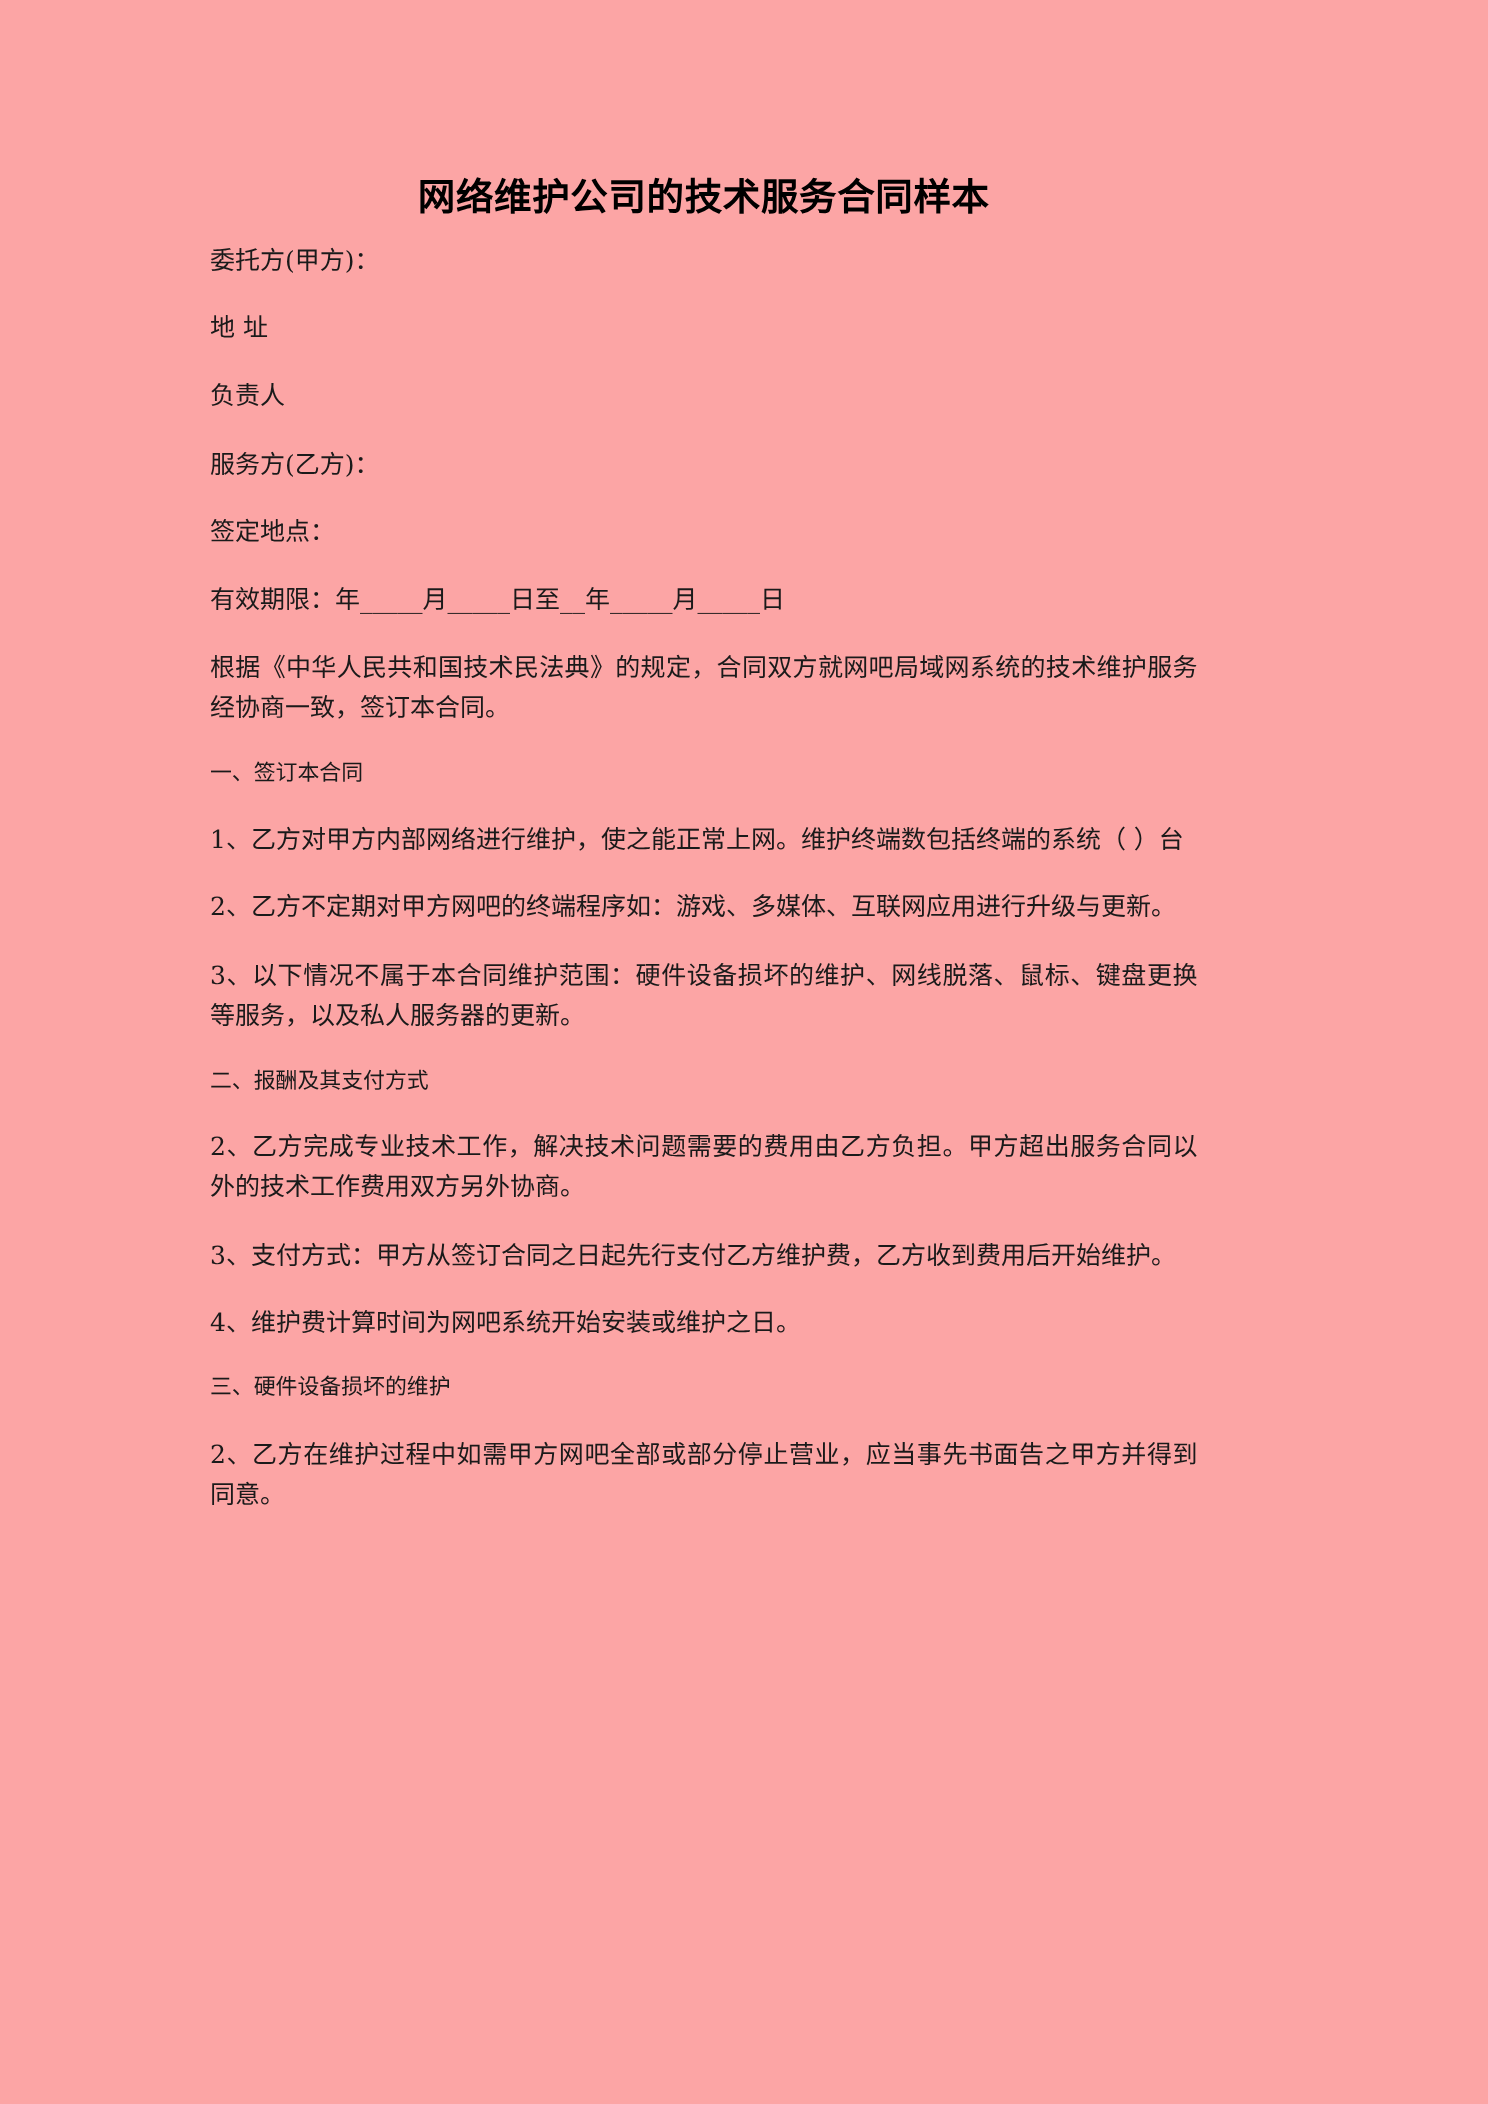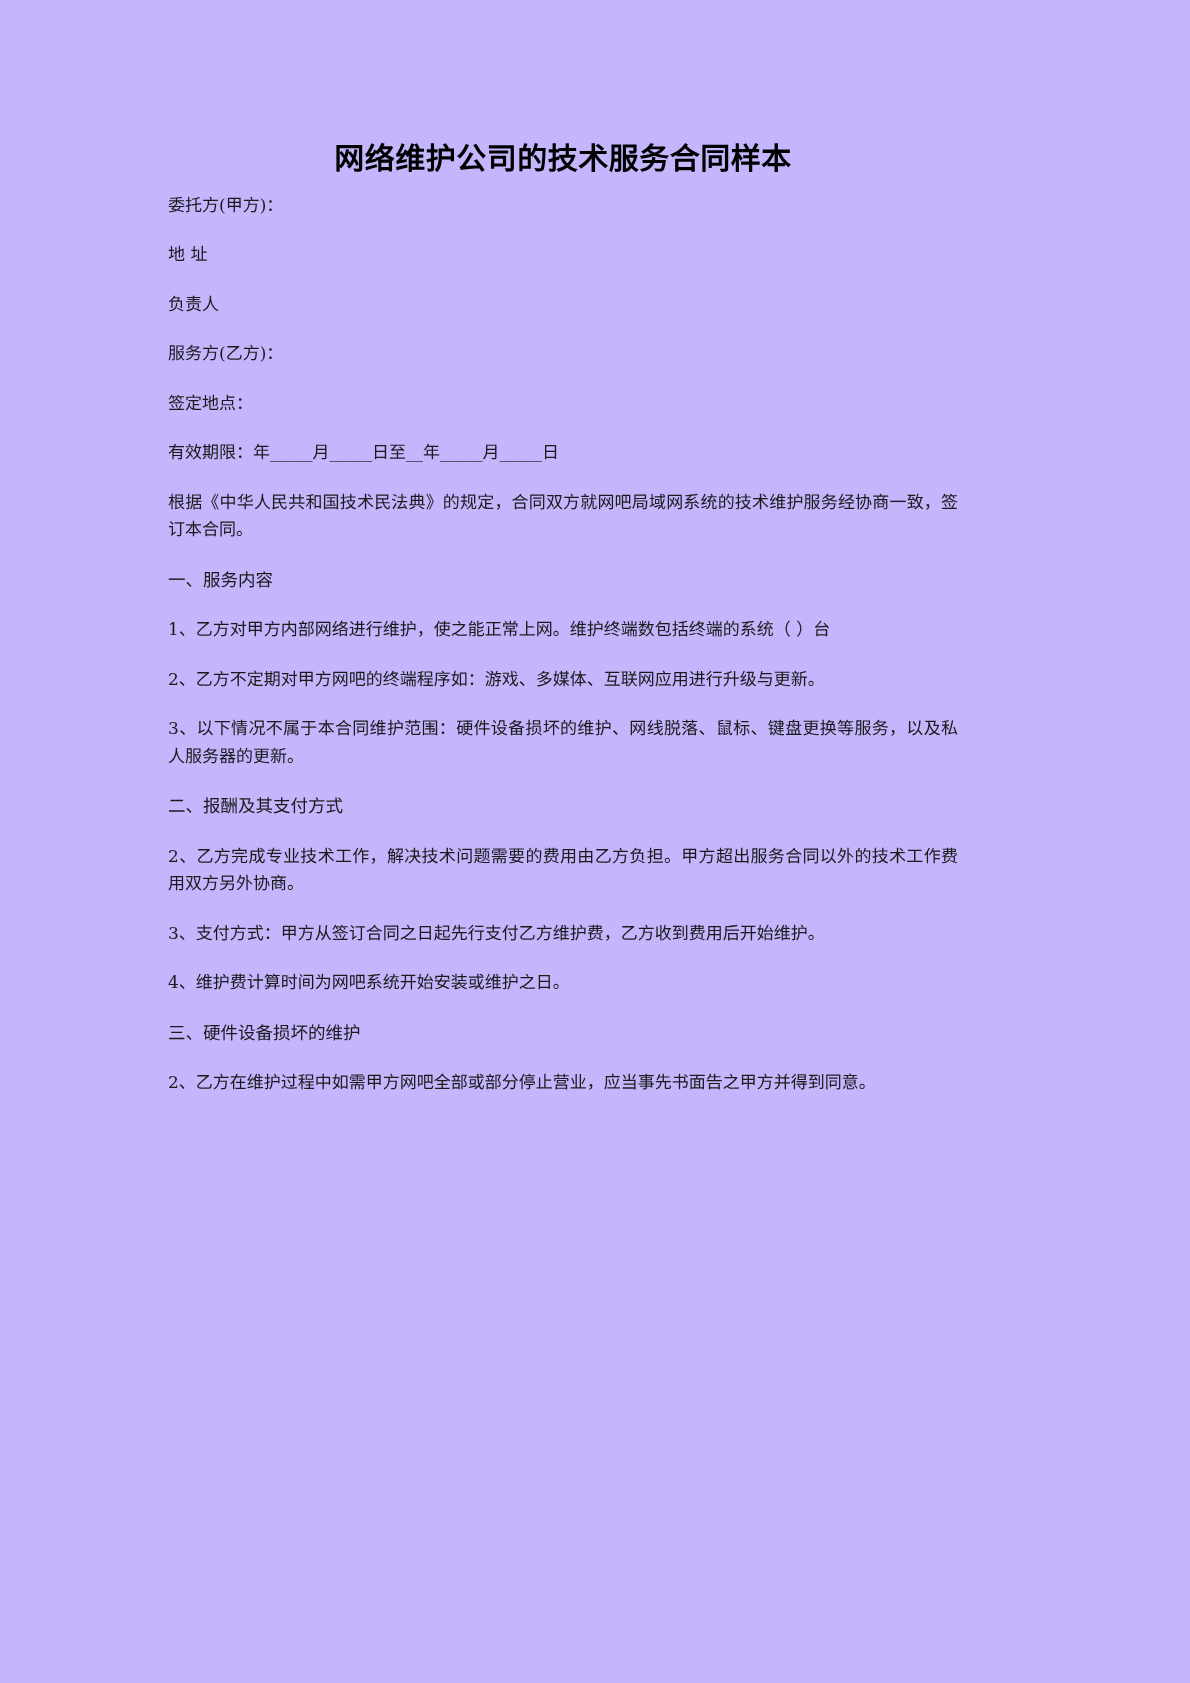--- a/index.html
+++ b/index.html
@@ -10,42 +10,42 @@
   }
   body {
     font-family: "DejaVu Serif", "Liberation Serif", serif;
     color: #000000;
   }
   .page {
     position: relative;
     width: 1190px;
     height: 1683px;
     margin: 0 auto;
-    background: #c4b5fd;
+    background: #fca5a5;
     box-sizing: border-box;
     overflow: hidden;
   }
   .content {
     position: absolute;
     left: 168px;
     top: 140px;
     width: 790px;
   }
   .doc-title {
     font-family: "DejaVu Serif", "Liberation Serif", serif;
     font-weight: bold;
     font-size: 30px;
     line-height: 1.25;
     text-align: center;
     margin: 0 0 14px 0;
     letter-spacing: 0.5px;
     color: #000;
   }
   p.para {
-    font-size: 17px;
+    font-size: 20px;
     line-height: 1.62;
     margin: 0 0 22px 0;
     color: #1a1a1a;
     text-align: justify;
     text-justify: inter-ideograph;
     word-break: break-all;
   }
   .section-head {
     font-size: 17.5px;
     line-height: 1.62;
@@ -68,21 +68,21 @@
     <p class="para">负责人</p>
 
     <p class="para">服务方(乙方)：</p>
 
     <p class="para">签定地点：</p>
 
     <p class="para">有效期限：年_____月_____日至__年_____月_____日</p>
 
     <p class="para">根据《中华人民共和国技术民法典》的规定，合同双方就网吧局域网系统的技术维护服务经协商一致，签订本合同。</p>
 
-    <p class="section-head">一、服务内容</p>
+    <p class="section-head">一、签订本合同</p>
 
     <p class="para">1、乙方对甲方内部网络进行维护，使之能正常上网。维护终端数包括终端的系统（ ）台</p>
 
     <p class="para">2、乙方不定期对甲方网吧的终端程序如：游戏、多媒体、互联网应用进行升级与更新。</p>
 
     <p class="para">3、以下情况不属于本合同维护范围：硬件设备损坏的维护、网线脱落、鼠标、键盘更换等服务，以及私人服务器的更新。</p>
 
     <p class="section-head">二、报酬及其支付方式</p>
 
 

